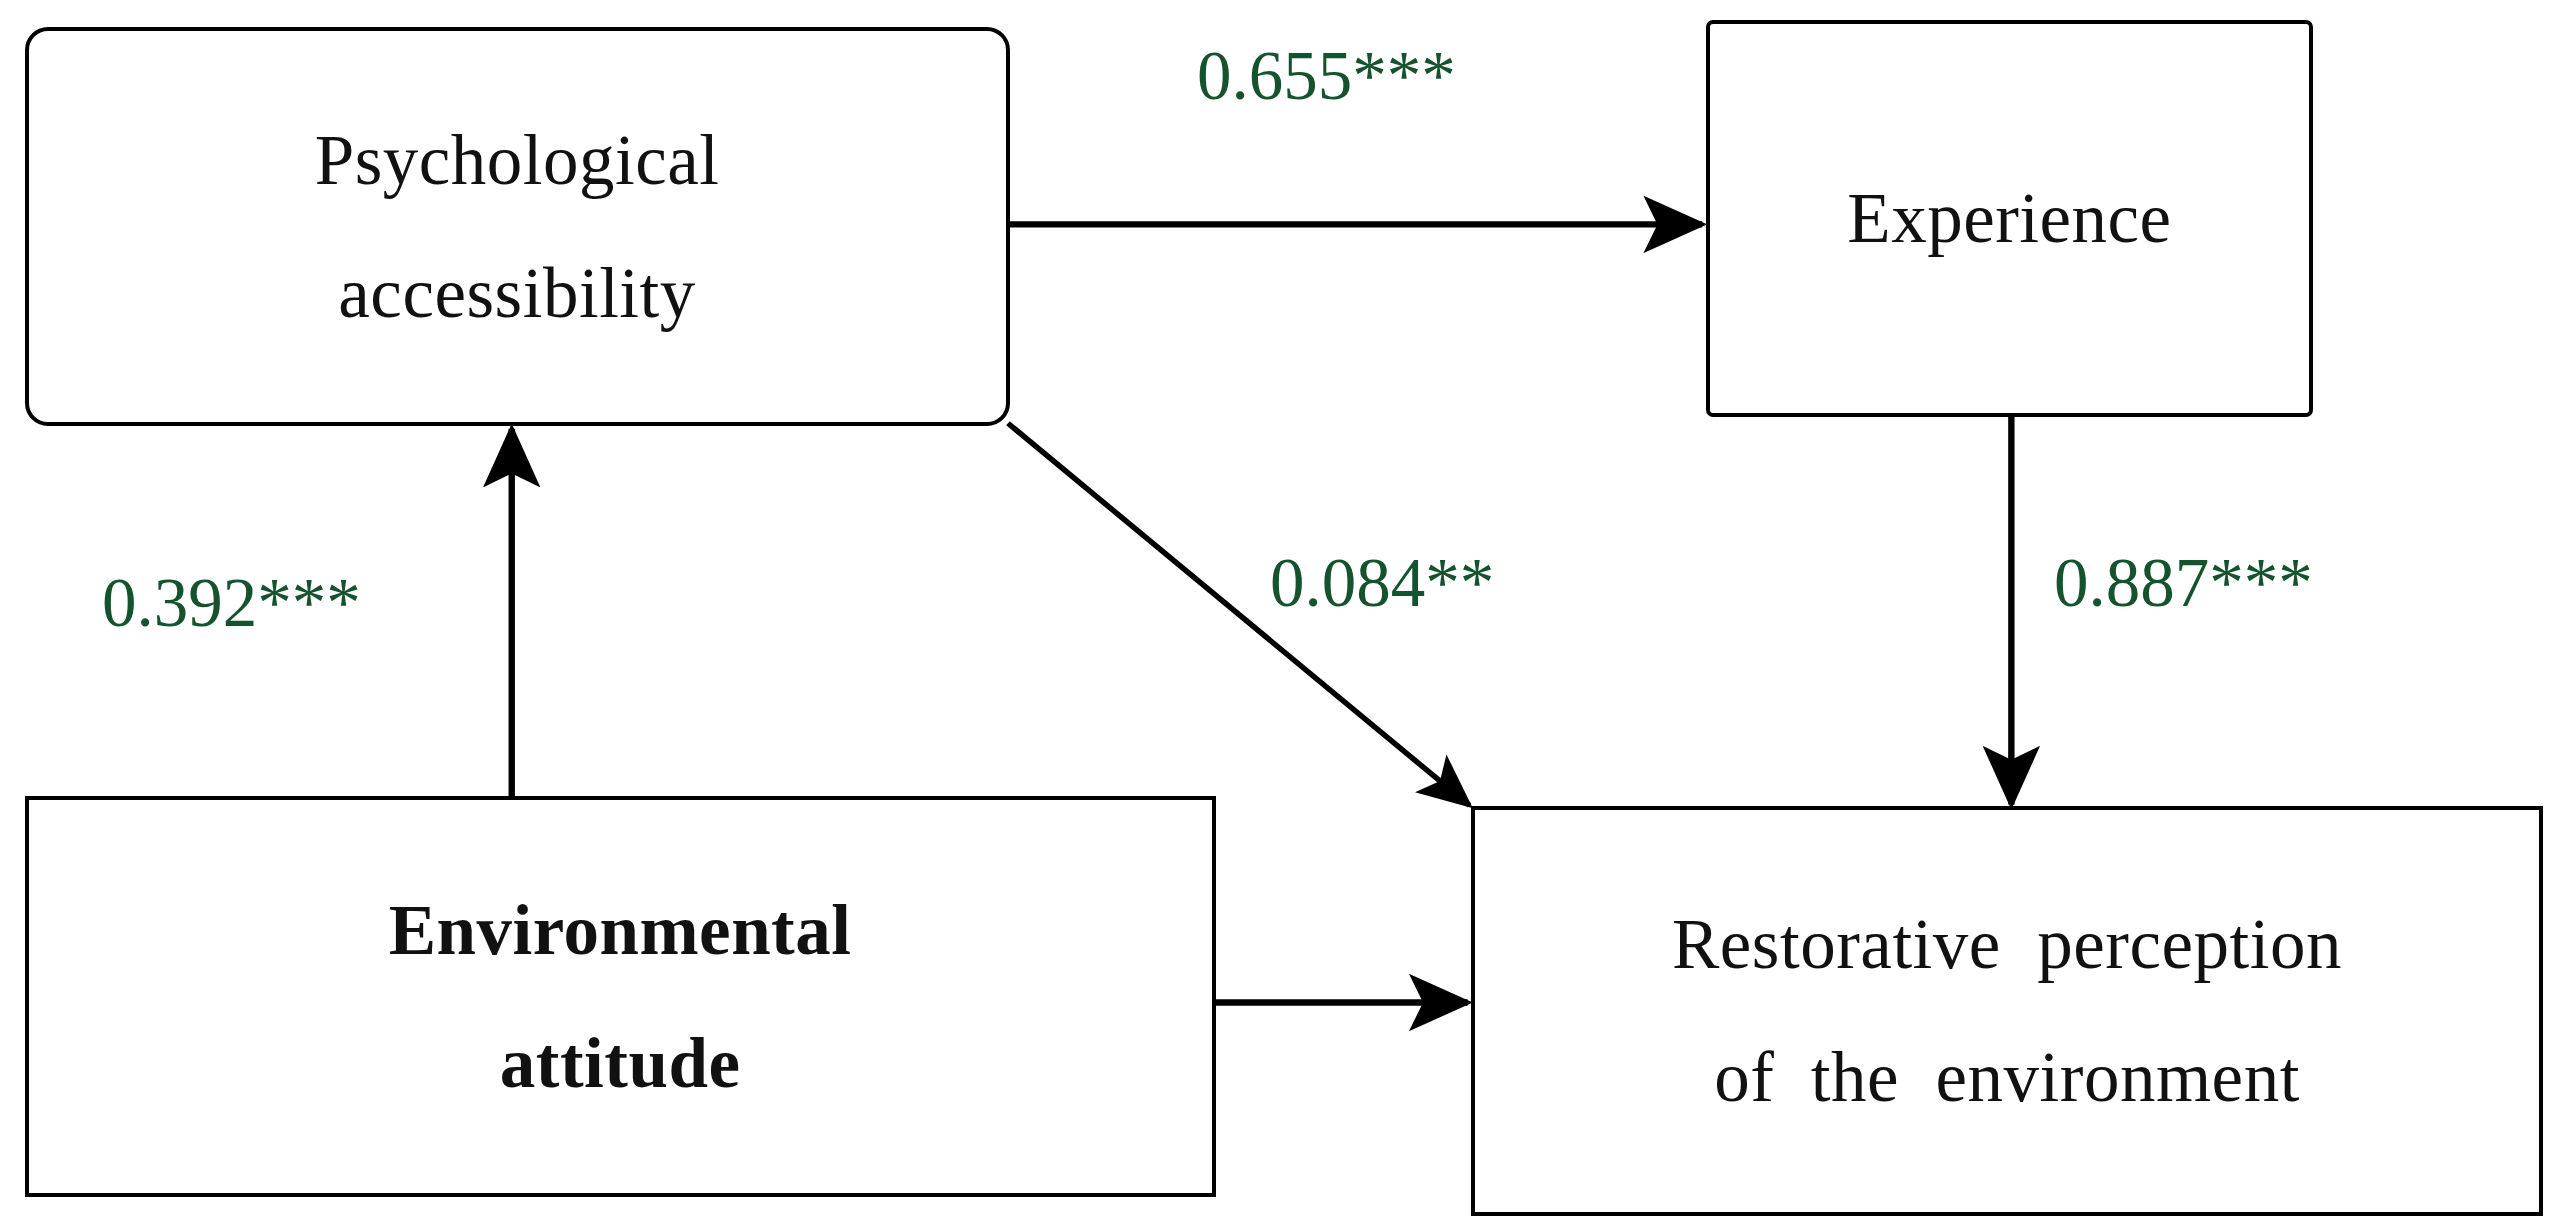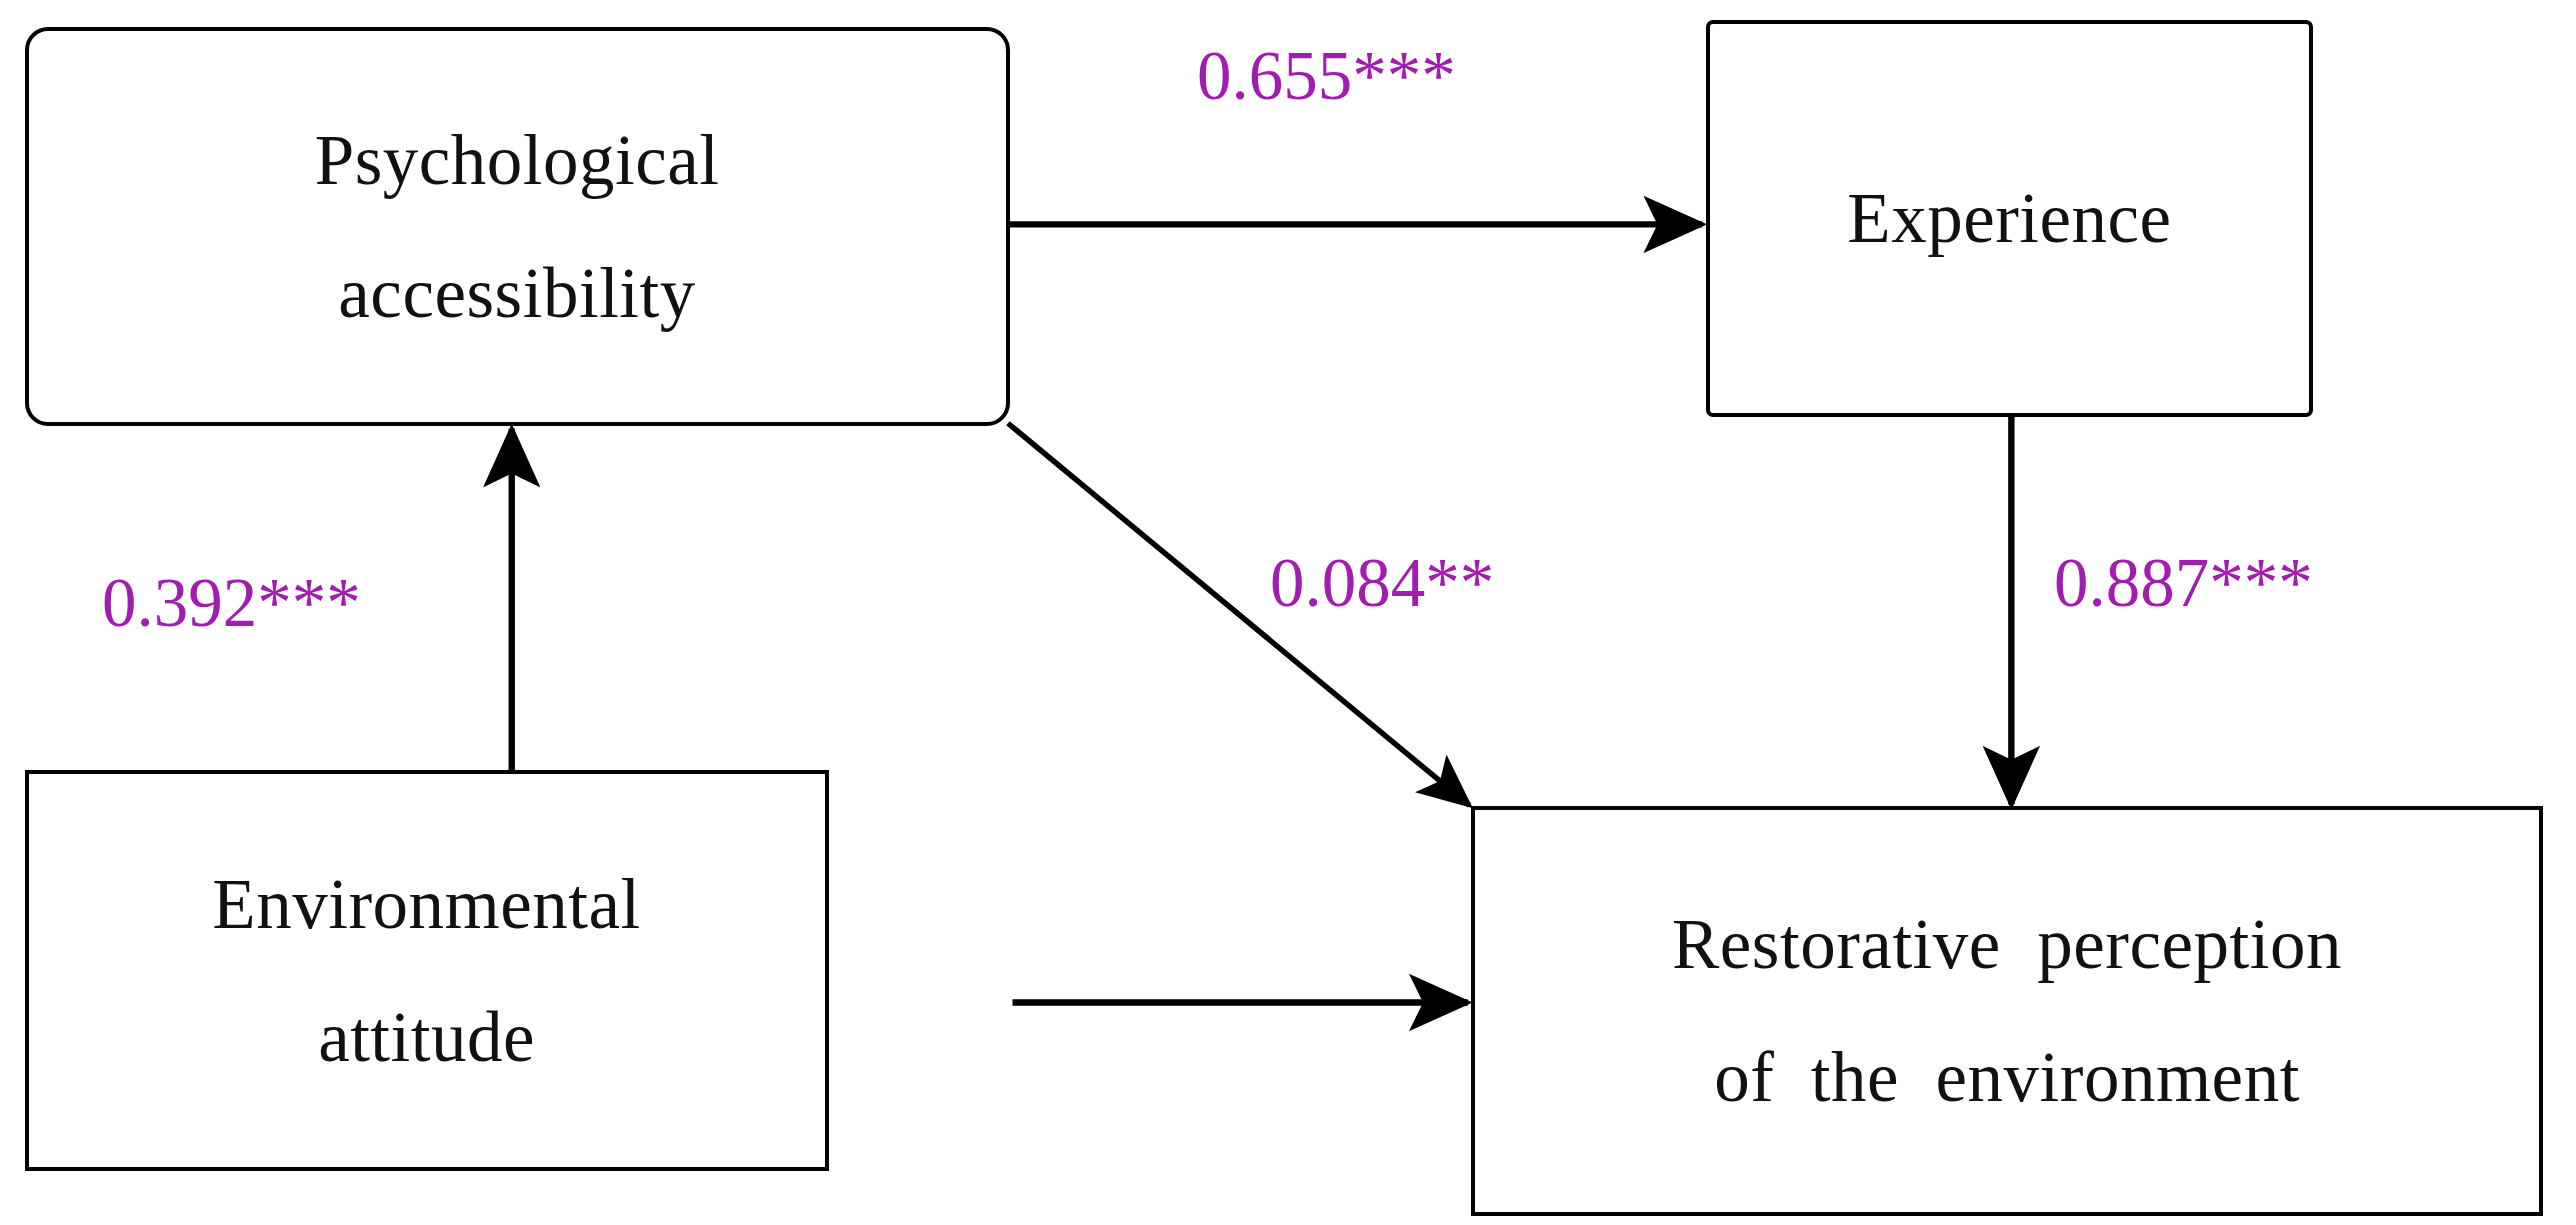--- a/index.html
+++ b/index.html
@@ -44,21 +44,21 @@
     white-space: pre;
     letter-spacing: 0.5px;
   }
   .node-line.line-2 {
     margin-top: 62px;
   }
   .path-label {
     position: absolute;
     font-size: 69px;
     line-height: 1.0;
-    color: #a21caf;
+    color: #14532d;
     white-space: pre;
     z-index: 4;
   }
 </style>
 </head>
 <body>
 
 <div id="diagram-root">
 
   <svg id="diagram-svg" viewBox="0 0 2824 1344">
@@ -81,21 +81,21 @@
 
   <div class="node-box" style="left:24.6px; top:27px; width:985px; height:399px;border-radius:23px;">
     <span class="node-line">Psychological</span>
     <span class="node-line line-2">accessibility</span>
   </div>
 
   <div class="node-box" style="left:1706px; top:20px; width:607px; height:397px;border-radius:7px;">
     <span class="node-line">Experience</span>
   </div>
 
-  <div class="node-box" style="left:24.6px; top:770px; width:804px; height:401px;">
+  <div class="node-box" style="left:24.6px; top:796px; width:1191px; height:401px;font-weight:bold;">
     <span class="node-line">Environmental</span>
     <span class="node-line line-2">attitude</span>
   </div>
 
   <div class="node-box" style="left:1471px; top:806px; width:1072px; height:410px;">
     <span class="node-line">Restorative  perception</span>
     <span class="node-line line-2">of  the  environment</span>
   </div>
 
   <div class="path-label" style="left:1197px; top:42px;">0.655***</div>

